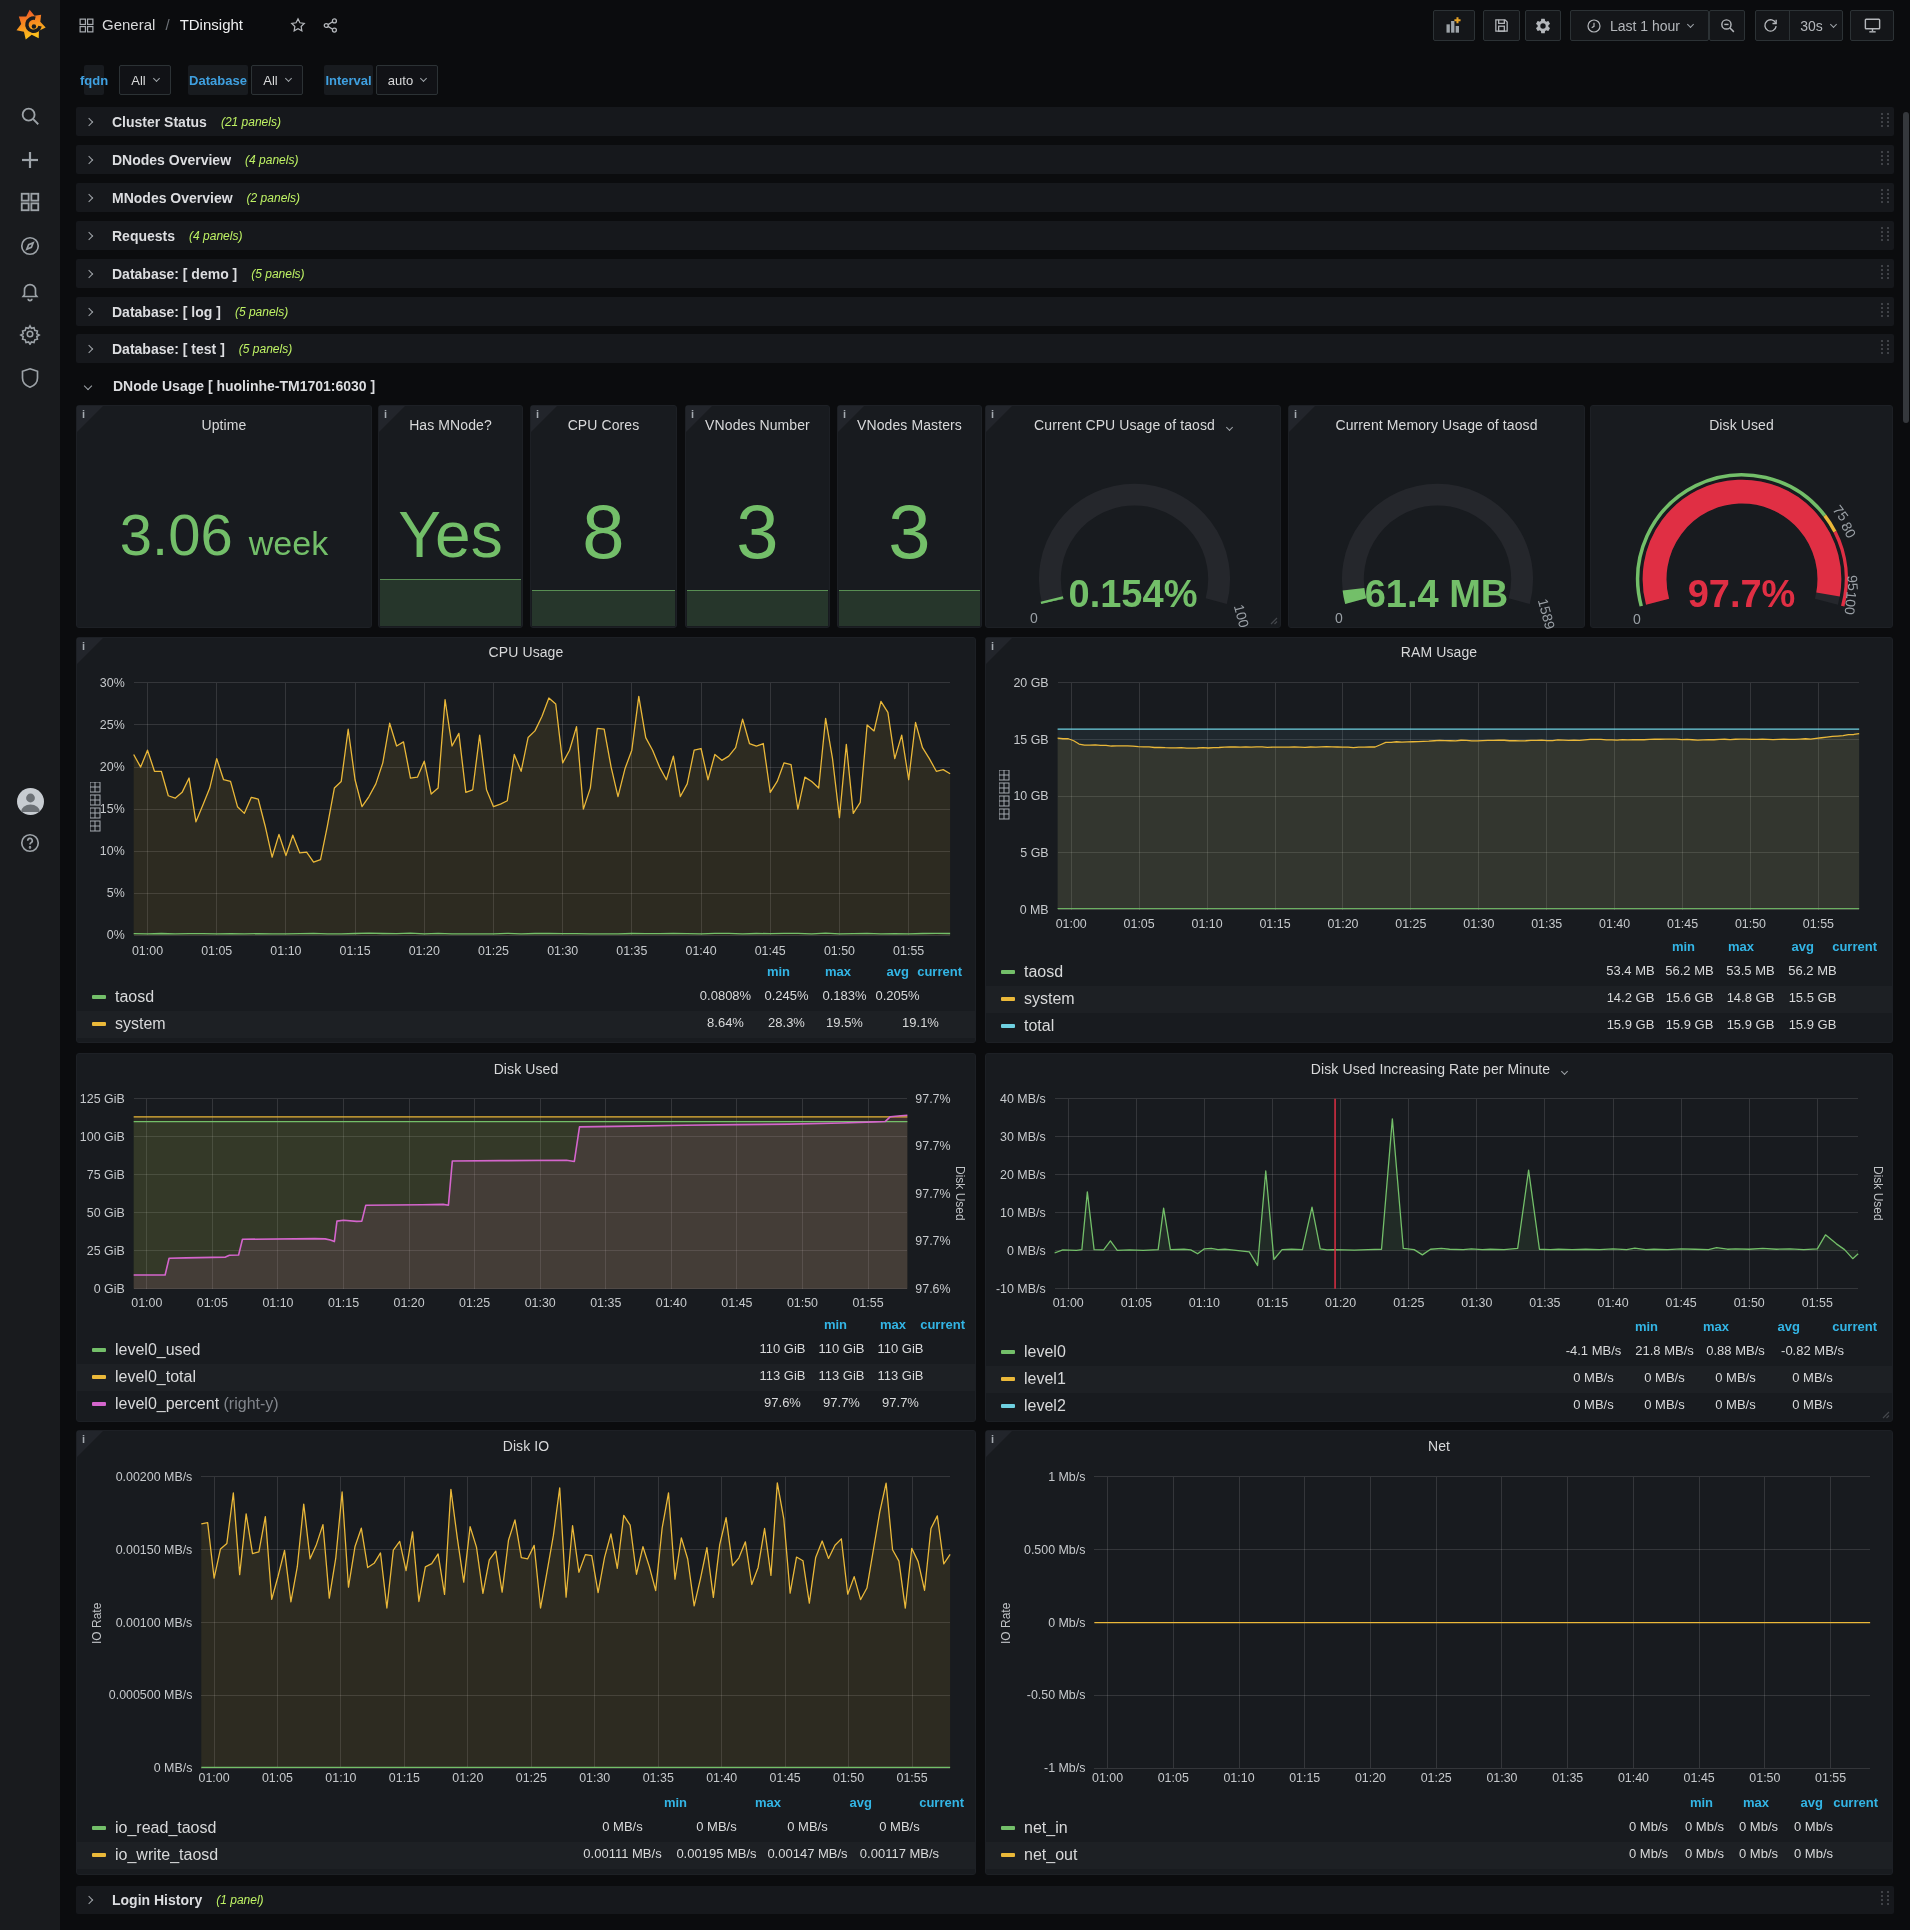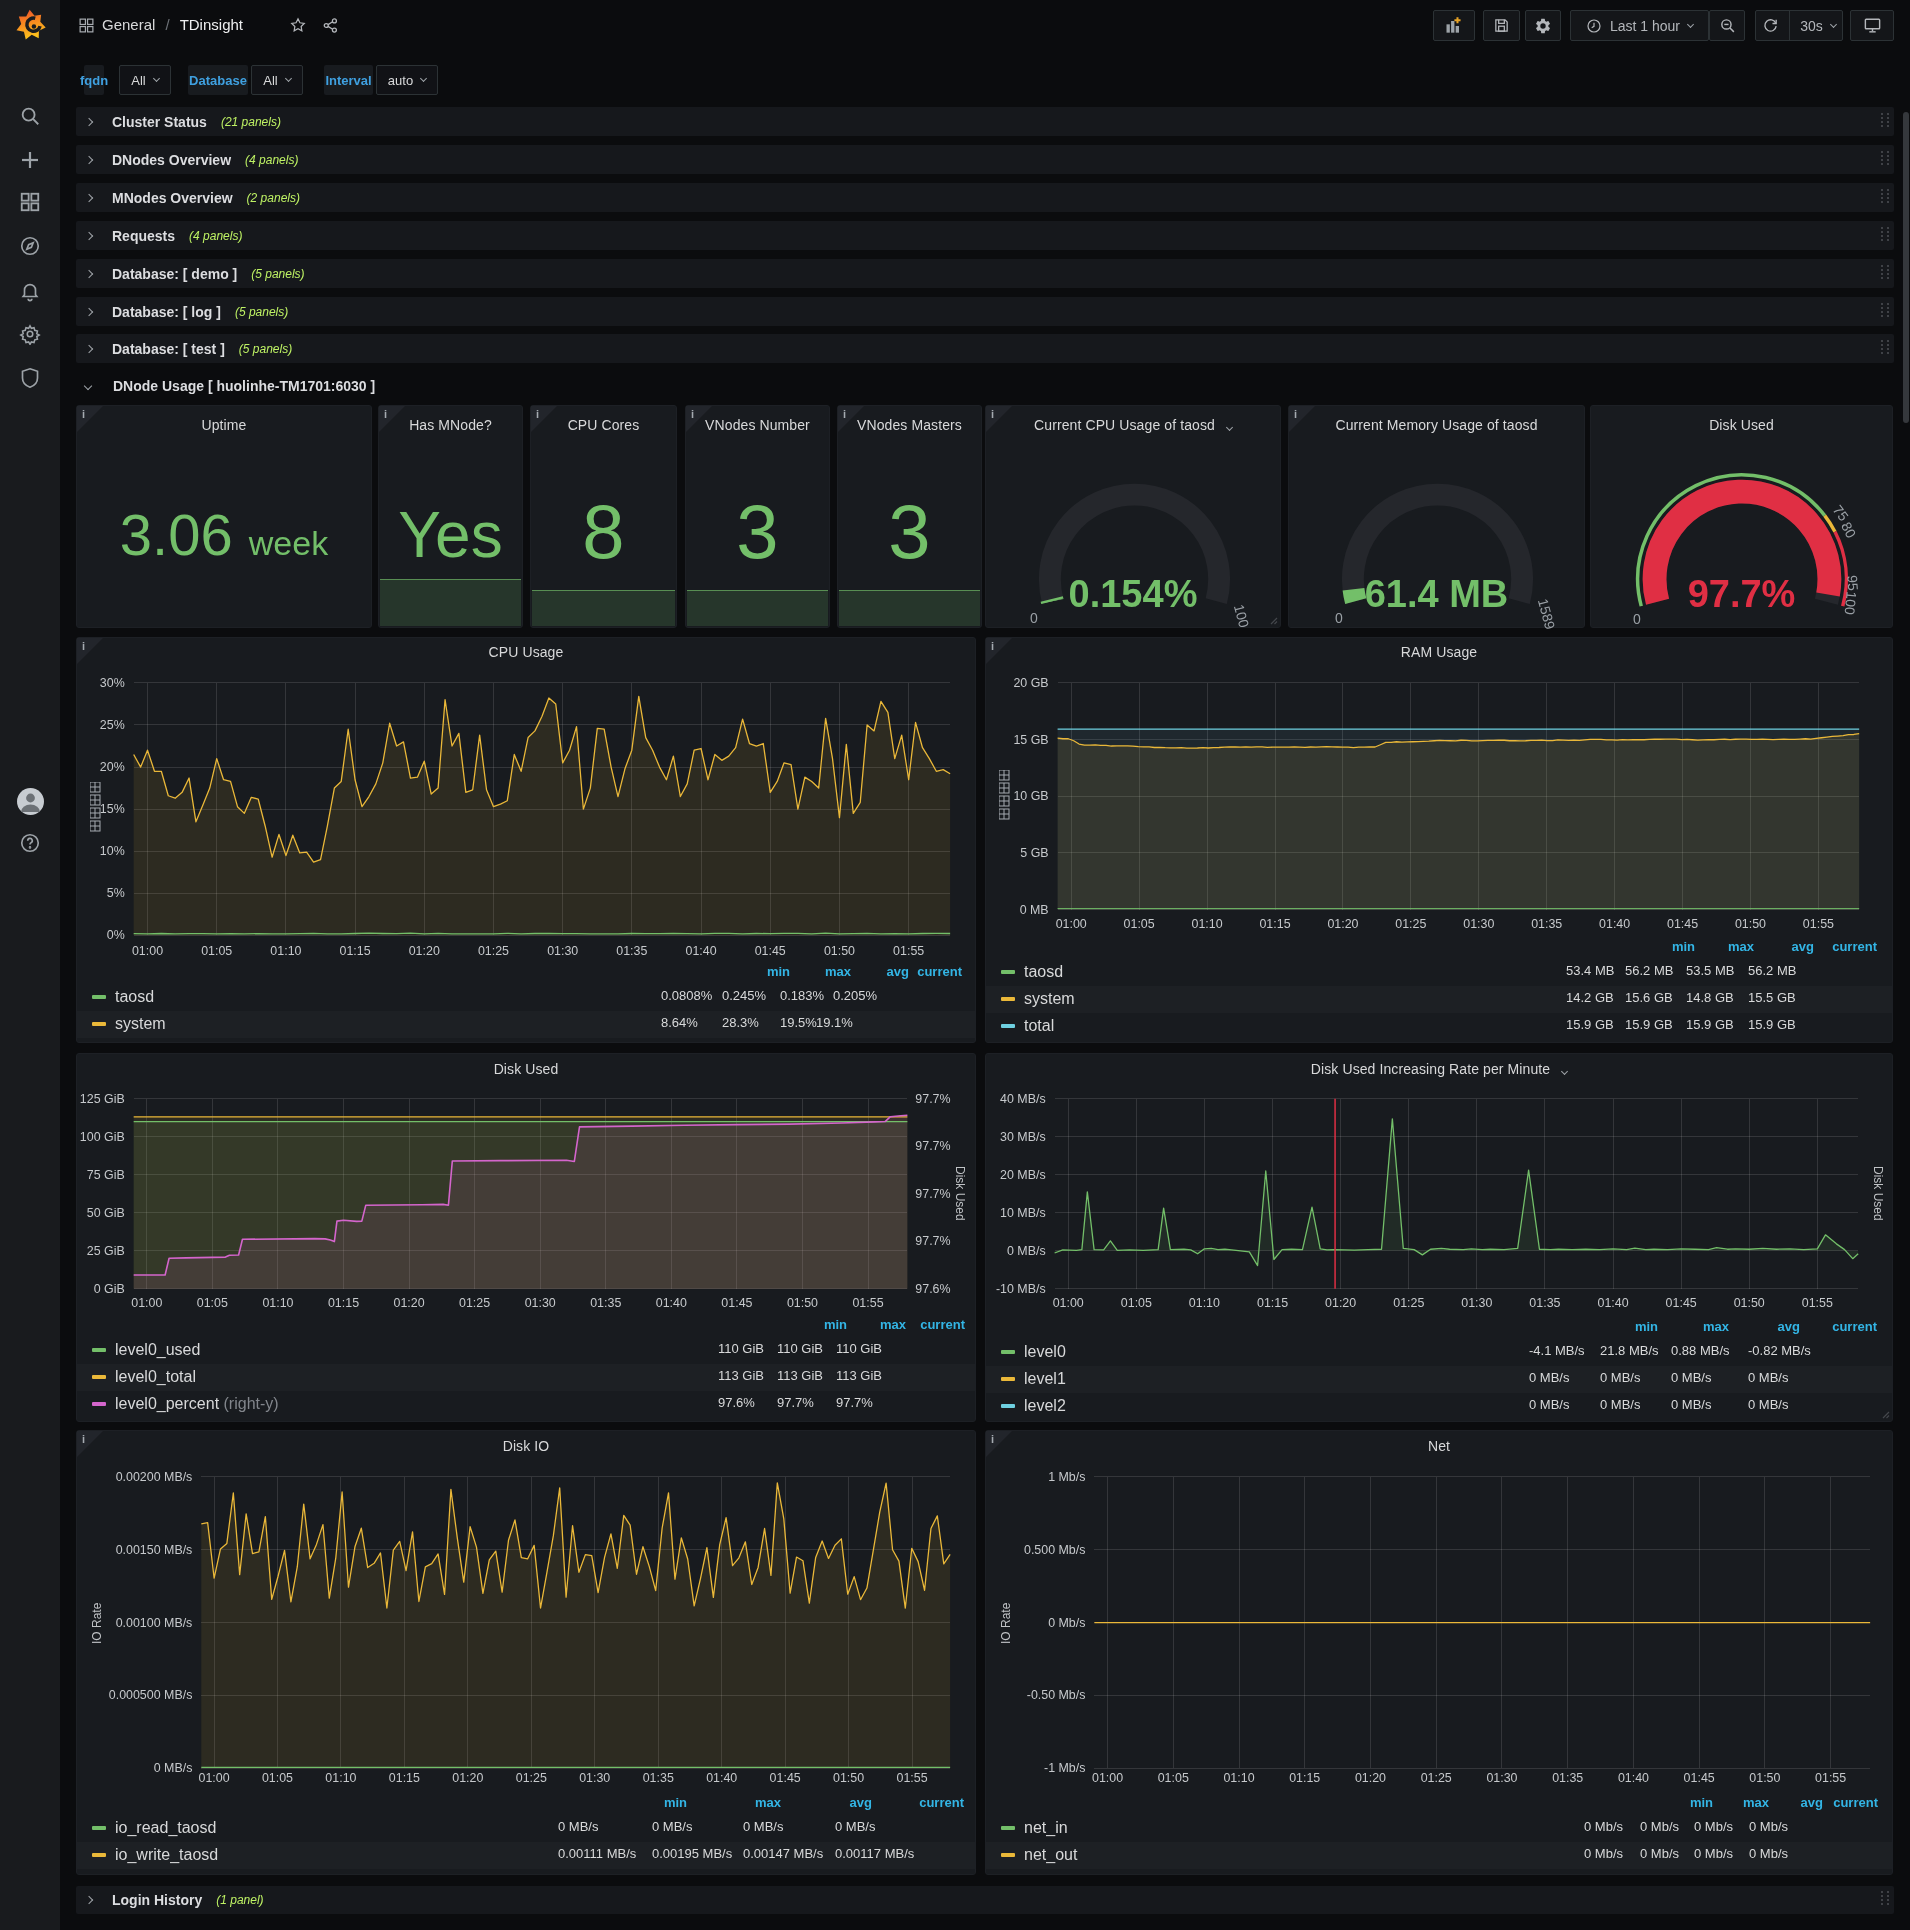--- a/index.html
+++ b/index.html
@@ -13,21 +13,21 @@
 .rowhdr{position:absolute;left:76px;width:1818px;height:29px;background:#16181c;border-radius:2px;display:flex;align-items:center}
 .rowhdr .tt{font-size:14px;font-weight:700;color:#dcdde0;margin-left:20px}
 .rowhdr .pc{font-size:12px;font-style:italic;color:#bef264;margin-left:14px}
 .chev{display:inline-block;width:6px;height:6px;border-right:1.8px solid #9fa4a9;border-bottom:1.8px solid #9fa4a9;margin-left:10px}
 .chev.r{transform:rotate(-45deg)}
 .chev.d{transform:rotate(45deg)}
 .dots{position:absolute;right:3px;top:50%;transform:translateY(-50%)}
 .lrow{position:absolute;height:26px;display:flex;align-items:center}
 .ldash{width:14px;height:4px;border-radius:1px;margin-right:9px}
 .lhead{position:absolute;color:#33b5e5;font-weight:700;font-size:13px;text-align:right}
-.lval{position:absolute;text-align:left;font-size:13px;color:#d8d9da}
+.lval{position:absolute;text-align:center;font-size:13px;color:#d8d9da}
 .stripe{position:absolute;background:rgba(255,255,255,0.025)}
 .icorner{position:absolute;left:0;top:0;width:0;height:0;border-top:26px solid #22252b;border-right:26px solid transparent}
 .icorner span{position:absolute;top:-24px;left:5px;font-size:11px;font-weight:700;color:#a5abb1;font-style:normal}
 .statv{position:absolute;width:100%;text-align:center;color:#73bf69;font-weight:500}
 .spark{position:absolute;left:1px;right:1px;bottom:1px;background:rgba(115,191,105,0.17);border-top:1px solid rgba(115,191,105,0.65)}
 .gvalue{position:absolute;width:100%;text-align:center;font-size:38px;font-weight:700;color:#73bf69}
 .glabel{position:absolute;font-size:14px;color:#9aa0a6}
 .navbtn{position:absolute;top:10px;height:31px;background:#141619;border:1px solid #2c3235;border-radius:2px;display:flex;align-items:center;justify-content:center;color:#b4b7bb;font-size:14px}
 .pill{position:absolute;top:65px;height:30px;border-radius:2px;display:flex;align-items:center;justify-content:center;font-size:13px}
 .plabel{background:#181b1f;color:#3fa0e0;font-weight:600}
@@ -425,21 +425,21 @@
 <div class="lval" style="left:722px;top:988px;width:129px">0.245%</div>
 <div class="lval" style="left:780px;top:988px;width:129px">0.183%</div>
 <div class="lval" style="left:833px;top:988px;width:129px">0.205%</div>
 <div class="lrow" style="left:92px;top:1011px">
     <span class="ldash" style="background:#eab839"></span>
     <span>system</span>
   </div>
 <div class="lval" style="left:661px;top:1015px;width:129px">8.64%</div>
 <div class="lval" style="left:722px;top:1015px;width:129px">28.3%</div>
 <div class="lval" style="left:780px;top:1015px;width:129px">19.5%</div>
-<div class="lval" style="left:816px;top:1015px;width:129px">19.1%</div>
+<div class="lval" style="left:856px;top:1015px;width:129px">19.1%</div>
 <svg style="position:absolute;left:90px;top:782px" width="12" height="52" viewBox="0 0 12 52">
     <g transform="translate(0,0)">
       <rect x="0" y="0" width="10" height="10" fill="none" stroke="#a6acb2" stroke-width="1"></rect>
       <line x1="0" y1="5" x2="10" y2="5" stroke="#a6acb2" stroke-width="1"></line>
       <line x1="5" y1="0" x2="5" y2="10" stroke="#a6acb2" stroke-width="1"></line>
     </g>
     <g transform="translate(0,13)">
       <rect x="0" y="0" width="10" height="10" fill="none" stroke="#a6acb2" stroke-width="1"></rect>
       <line x1="0" y1="5" x2="10" y2="5" stroke="#a6acb2" stroke-width="1"></line>
       <line x1="5" y1="0" x2="5" y2="10" stroke="#a6acb2" stroke-width="1"></line>

